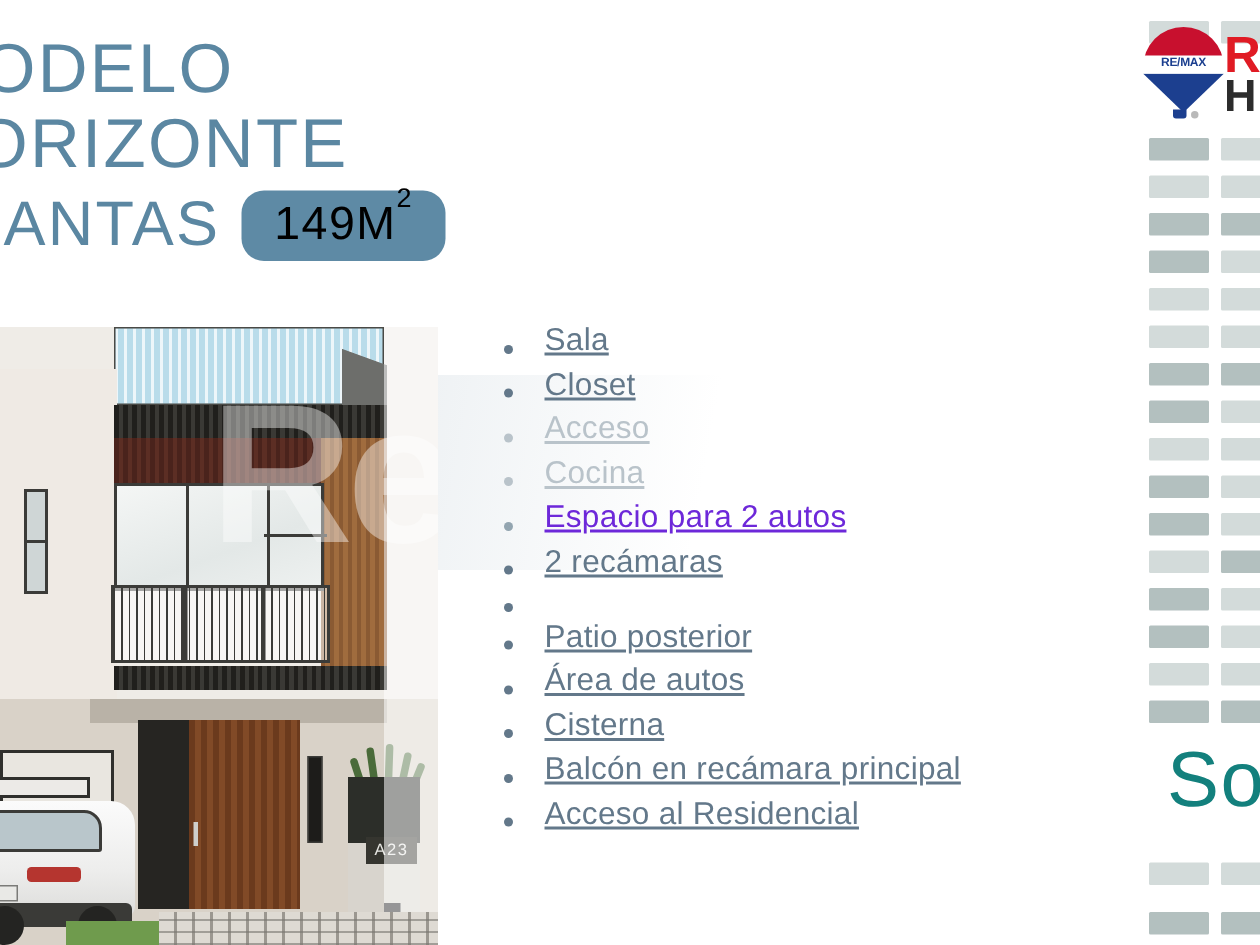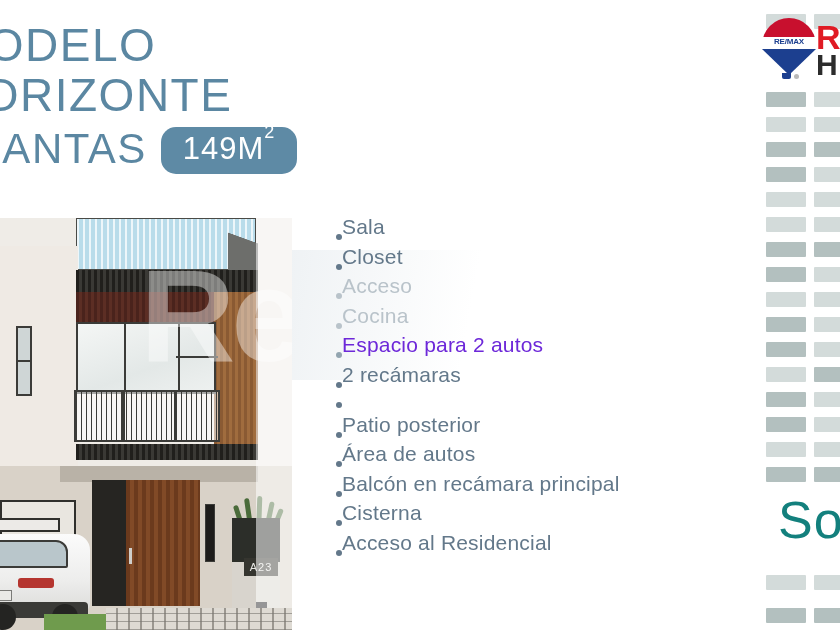--- a/index.html
+++ b/index.html
@@ -20,21 +20,21 @@
     letter-spacing:1.5px;
     line-height:0.95;
     white-space:nowrap;
   }
   .title-line.l1{font-size:46px;}
   .title-line.l2{font-size:46px;margin-top:6px;}
   .title-row3{display:flex;align-items:center;gap:14px;margin-top:8px;}
   .title-line.l3{font-size:42px;}
   .badge{
     background:#5e8aa5;
-    color:#ffffff;
+    color:#000000;
     border-radius:15px;
     padding:6px 22px 9px 22px;
     font-size:31px;
     letter-spacing:1px;
     white-space:nowrap;
     line-height:1;
     position:relative;
     top:2px;
   }
   .badge sup{font-size:18px;top:-.55em;position:relative;}
@@ -114,23 +114,24 @@
   }
   .watermark-soft{
     position:absolute;left:292px;top:250px;width:230px;height:130px;
     background:linear-gradient(100deg,rgba(226,232,236,.55),rgba(255,255,255,0) 75%);
     pointer-events:none;
   }
 
   
   .features{position:absolute;left:336px;top:214px;width:400px;}
   .feature{
-    display:flex;align-items:flex-end;gap:0;
+    display:flex;align-items:center;gap:21px;
     color:#63788a;font-size:21px;line-height:1.24;margin-bottom:3.5px;
     letter-spacing:.2px;
+    text-decoration:underline;
   }
   .feature .dot{
     flex:0 0 auto;width:6px;height:6px;border-radius:50%;background:#63788a;
     margin-top:11px;
   }
   .feature.faded{color:#b9c3ca;}
   .feature.faded .dot{background:#b9c3ca;}
   .feature.semi{color:#6d28d9;}
   .feature.semi .dot{background:#93a5b0;}
 
@@ -255,25 +256,25 @@
       <li class="feature">
         <span class="dot"></span>
         <span>Patio posterior</span>
       </li>
       <li class="feature">
         <span class="dot"></span>
         <span>Área de autos</span>
       </li>
       <li class="feature">
         <span class="dot"></span>
+        <span>Cisterna</span>
+      </li>
+      <li class="feature">
+        <span class="dot"></span>
         <span>Balcón en recámara principal</span>
-      </li>
-      <li class="feature">
-        <span class="dot"></span>
-        <span>Cisterna</span>
       </li>
       <li class="feature">
         <span class="dot"></span>
         <span>Acceso al Residencial</span>
       </li>
     </ul>
 
   <div class="right-panel" id="right-panel">
       <div class="blk c1 light" style="top: 14px;"></div>
       <div class="blk c2 light" style="top: 14px;"></div>

